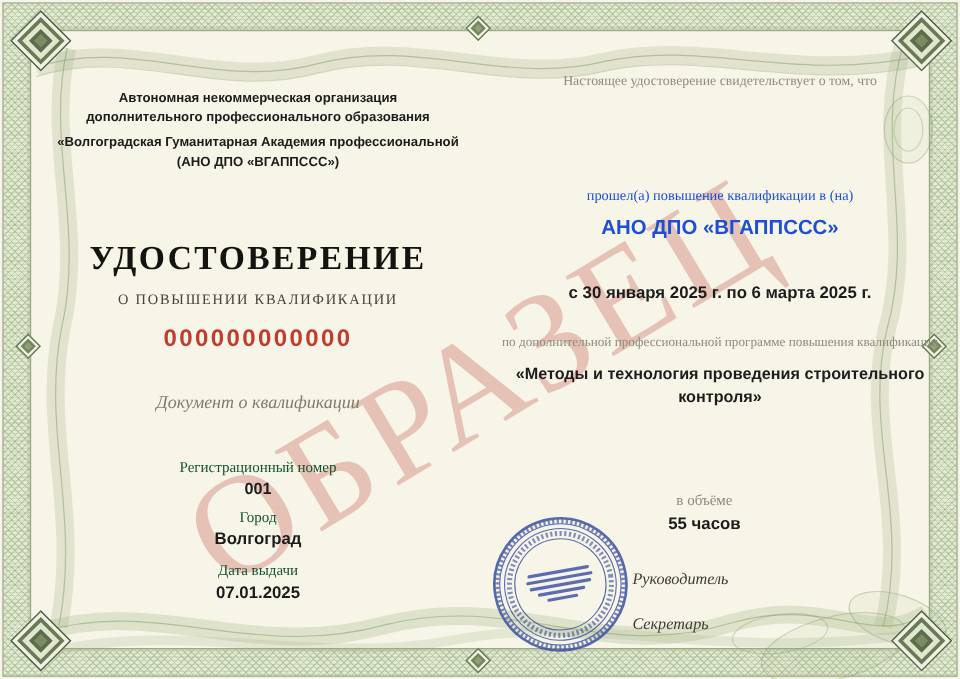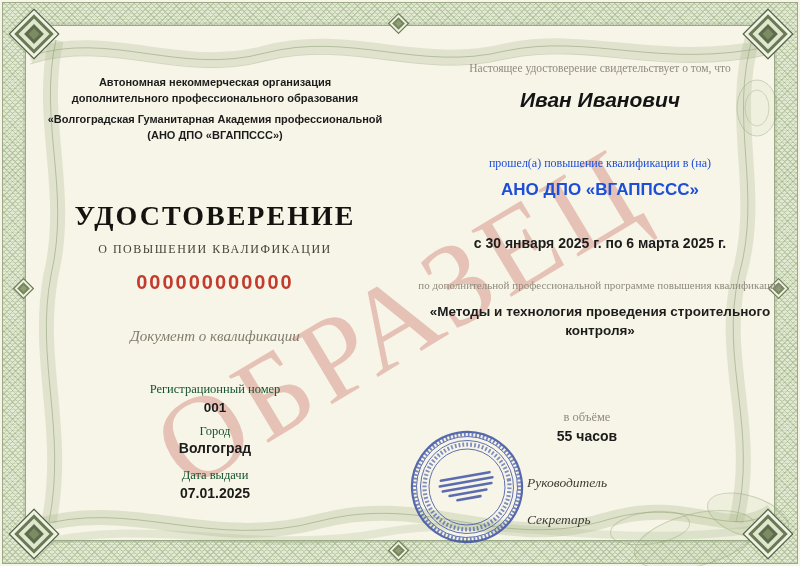--- a/index.html
+++ b/index.html
@@ -152,21 +152,20 @@
     <div class="cline">Дата выдачи</div>
   </div>
   <div class="blk b-value date-value">
     <div class="cline">07.01.2025</div>
   </div>
 
   <div class="blk intro">
     <div class="cline">Настоящее удостоверение свидетельствует о том, что</div>
   </div>
   <div class="blk holder-name">
-    <div class="cline">Иван Иванович</div>
   </div>
   <div class="blk passed">
     <div class="cline">прошел(а) повышение квалификации в (на)</div>
   </div>
   <div class="blk org-short">
     <div class="cline">АНО ДПО «ВГАППССС»</div>
   </div>
   <div class="blk period">
     <div class="cline">с 30 января 2025 г. по 6 марта 2025 г.</div>
   </div>

